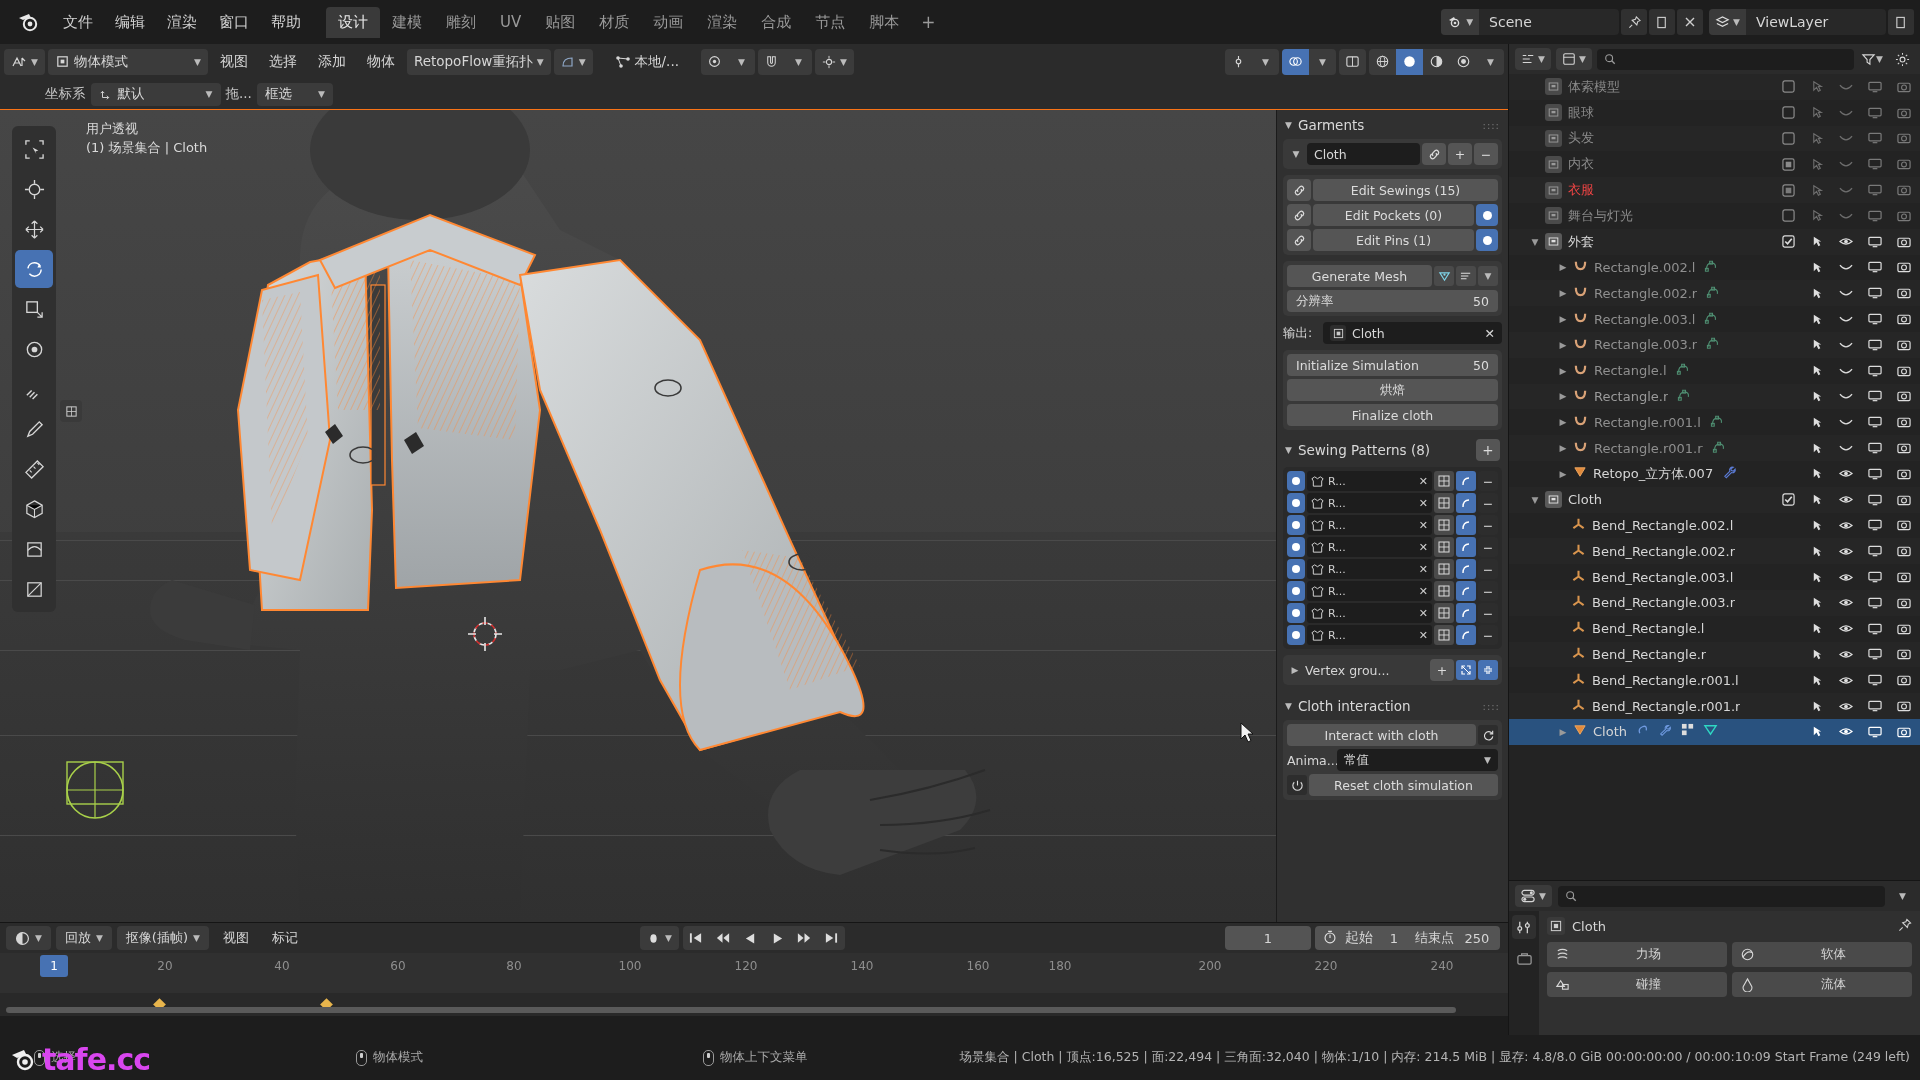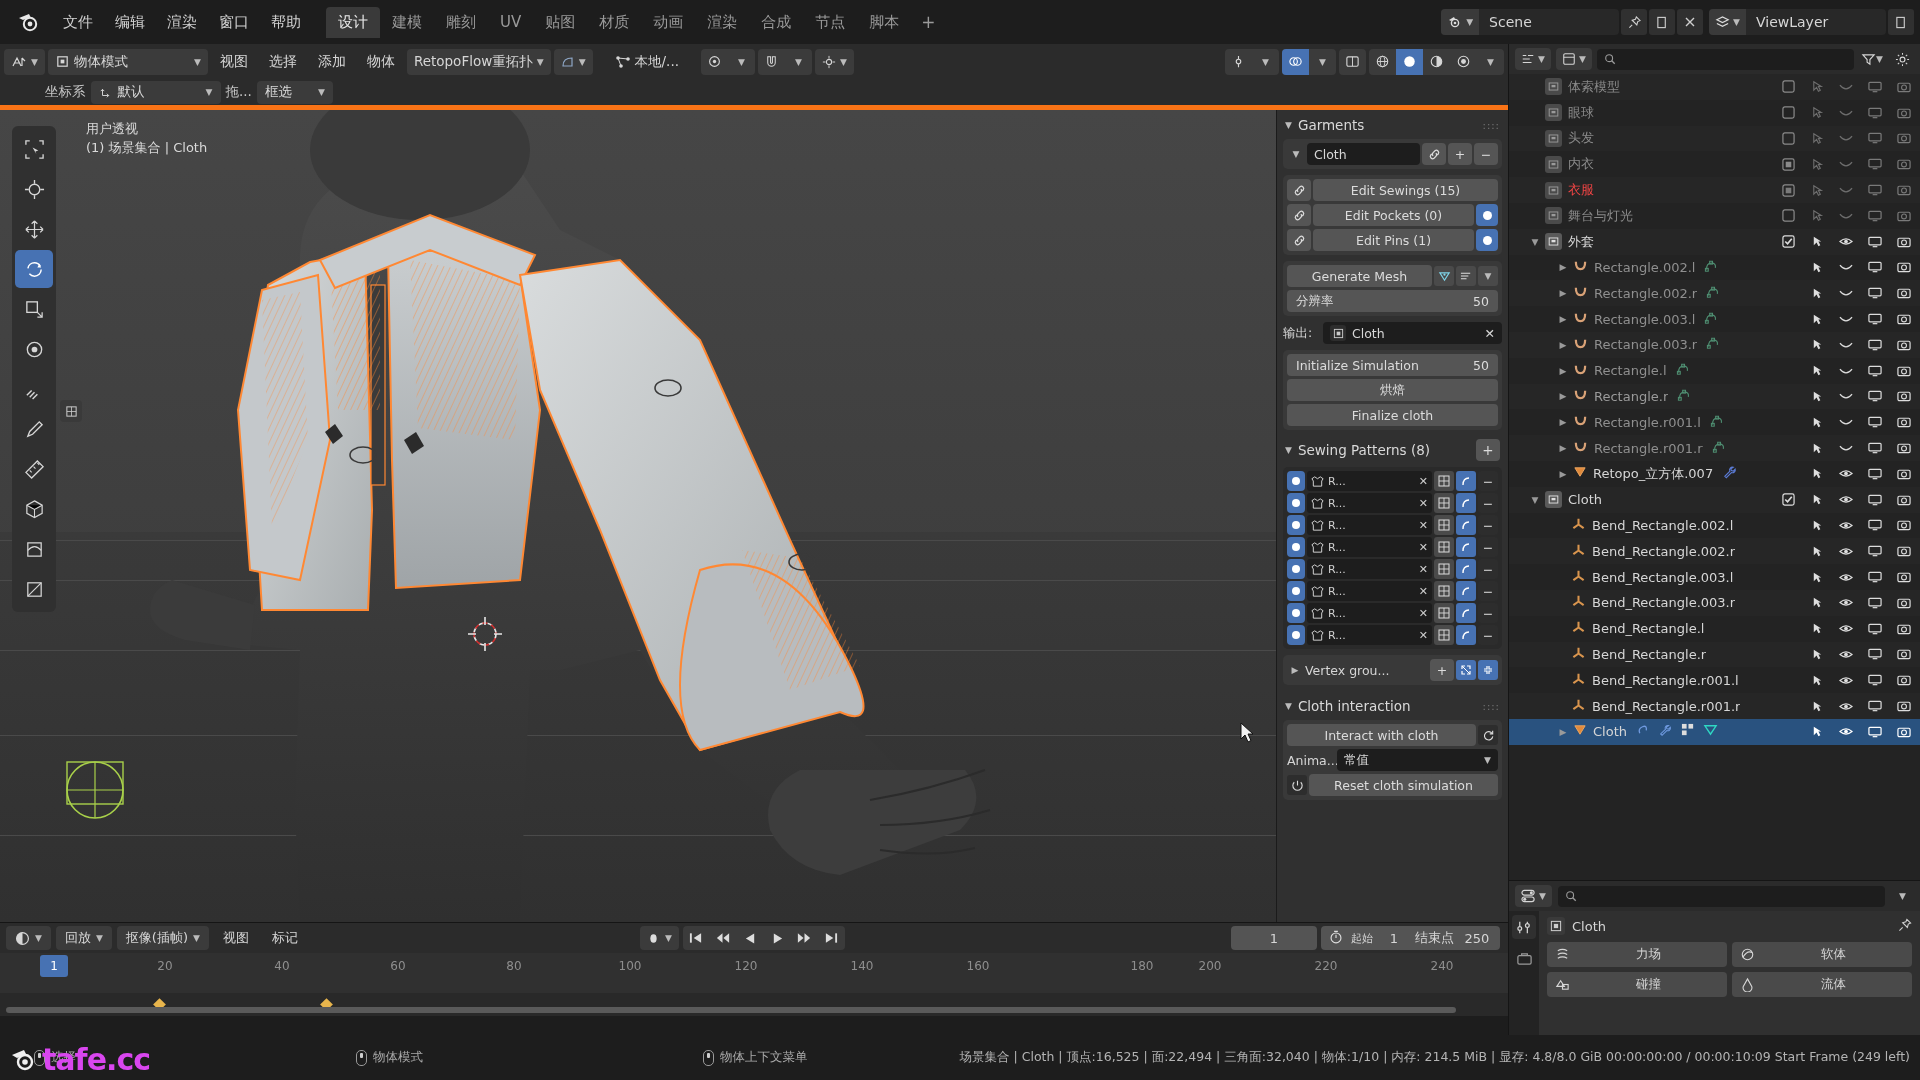--- a/index.html
+++ b/index.html
@@ -31,21 +31,21 @@
   .vbtn.flat { background:transparent; }
   .vtext { font-size:14px; color:#d6d6d6; padding:0 9px; white-space:nowrap;}
   .vgroup { display:flex; background:#3b3b3b; border-radius:4px; overflow:hidden; height:26px; align-items:center;}
   .vgroup > .vg { width:27px; height:26px; display:flex; align-items:center; justify-content:center; }
   .vgroup > .vg.on { background:#4772b3; }
   .sep { width:9px; }
   .caret { font-size:9px; color:#bbb; }
 
   
   .toolrow { position:absolute; left:0; top:79px; width:1508px; height:31px;
-    background:#2b2b2b; display:flex; align-items:center; padding:0 6px; gap:5px; border-bottom:5px solid #f97316;}
+    background:#2b2b2b; display:flex; align-items:center; padding:0 6px; gap:5px; border-bottom:1px solid #f97316;}
   .trlabel { font-size:13.5px; color:#c6c6c6; }
   .trbtn { height:23px; display:flex; align-items:center; gap:5px; padding:0 8px;
     background:#3b3b3b; border-radius:4px; font-size:13.5px; color:#d8d8d8;}
 
   
   .viewport { position:absolute; left:0; top:110px; width:1508px; height:812px;
     background:#3c3c3c; overflow:hidden; }
   .vp-grad { position:absolute; inset:0;
     background:linear-gradient(#464646 0%, #3e3e3e 55%, #343434 100%); }
   .vp-floor { position:absolute; left:0; top:52%; width:100%; height:48%;
@@ -2087,39 +2087,39 @@
 
       <div class="tl-right">
         <div class="tfield">1</div>
         <div style="display:flex;align-items:center;background:#545454;border-radius:4px;height:24px;padding:0 8px;gap:8px">
           <span>
             <svg width="14" height="14" viewBox="0 0 15 15">
                 <circle cx="7.5" cy="8.5" r="5.3" fill="none" stroke="#e0e0e0" stroke-width="1.2"></circle>
                 <path d="M7.5 8.5 V5.2 M5.5 1.5 H9.5" stroke="#e0e0e0" stroke-width="1.2"></path>
               </svg>
           </span>
-          <span style="font-size:11px">起始</span>
+          <span style="font-size:14px">起始</span>
           <span style="font-size:13px;min-width:26px;text-align:center">1</span>
           <span style="font-size:13px">结束点</span>
           <span style="font-size:13px;min-width:30px;text-align:center">250</span>
         </div>
       </div>
     </div>
 
     <div class="tl-ruler">
       <div class="playhead" style="left:40px">1</div>
       <div class="tick" style="left:165px">20</div>
       <div class="tick" style="left:282px">40</div>
       <div class="tick" style="left:398px">60</div>
       <div class="tick" style="left:514px">80</div>
       <div class="tick" style="left:630px">100</div>
       <div class="tick" style="left:746px">120</div>
       <div class="tick" style="left:862px">140</div>
       <div class="tick" style="left:978px">160</div>
-      <div class="tick" style="left:1142px">180</div>
+      <div class="tick" style="left:1060px">180</div>
       <div class="tick" style="left:1210px">200</div>
       <div class="tick" style="left:1326px">220</div>
       <div class="tick" style="left:1442px">240</div>
     </div>
 
     <div class="tl-bottom">
       <div class="kf" style="left:155px"></div>
       <div class="kf" style="left:322px"></div>
       <div class="scrollbar" style="width:1450px"></div>
     </div>

